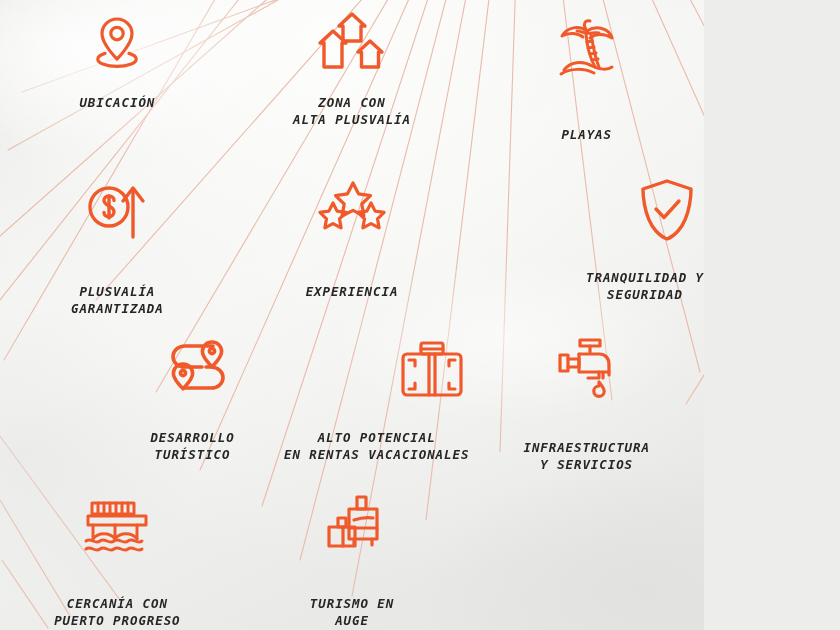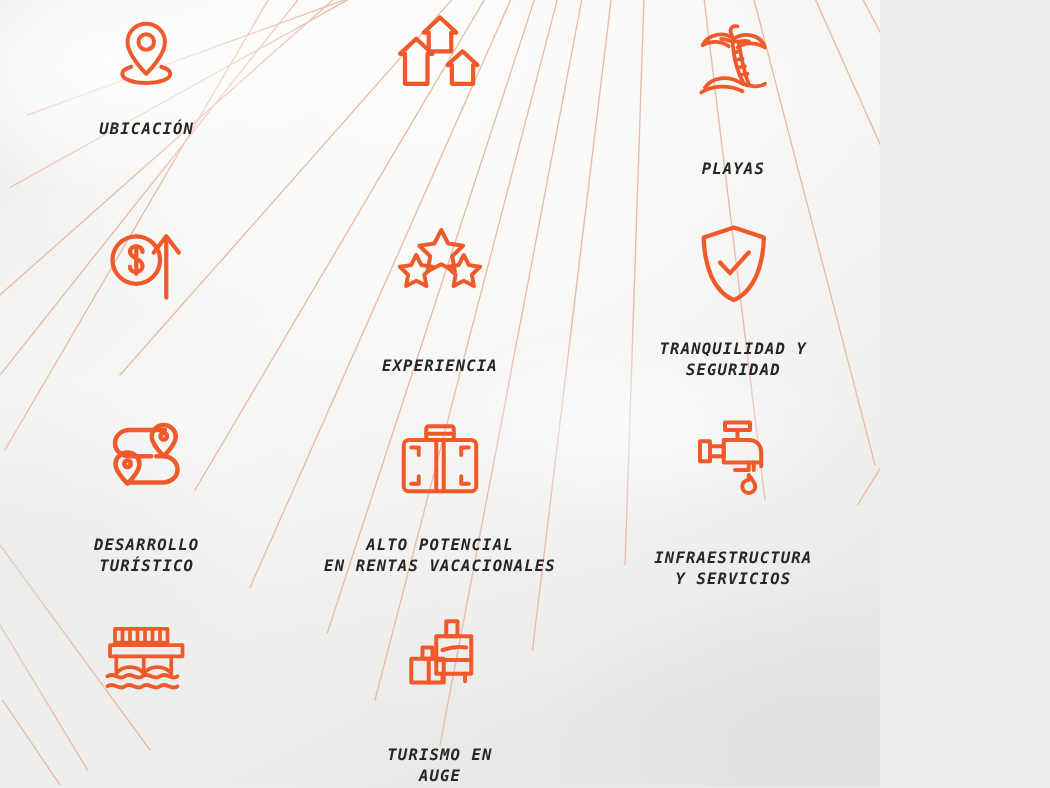--- a/index.html
+++ b/index.html
@@ -32,21 +32,21 @@
     z-index:3;
   }
   .cell{
     position:relative;
     display:flex;flex-direction:column;
     align-items:center;
     justify-content:flex-start;
   }
   .cell.r1{padding-top:6px;}
   .cell.r2{padding-top:14px;}
-  .cell.r3{padding-top:16px;}
+  .cell.r3{padding-top:16px;align-items:flex-end;}
   .cell.r4{padding-top:16px;}
   .icon{
     width:74px;height:74px;
     display:flex;align-items:center;justify-content:center;
   }
   .icon svg{display:block;overflow:visible;}
   .label{
     margin-top:12px;
     text-align:center;
     font-family:"DejaVu Sans Mono","Liberation Mono",monospace;
@@ -117,20 +117,22 @@
     </div>
 
     <div class="cell r1">
       <div class="icon">
         <svg width="66" height="64" viewBox="0 0 66 64" fill="none" stroke="#f05a2b" stroke-width="3.4" stroke-linecap="round" stroke-linejoin="round">
           <path d="M33 3 L46 15 L42 15 L42 30 L24 30 L24 15 L20 15 Z"></path>
           <path d="M14 20 L27 32 L23 32 L23 56 L5 56 L5 32 L1 32 Z"></path>
           <path d="M51 30 L63 41 L59.5 41 L59.5 56 L42.5 56 L42.5 41 L39 41 Z"></path>
         </svg>
       </div>
+      <div class="label">ZONA CON
+ALTA PLUSVALÍA</div>
     </div>
 
 
     <div class="cell r2">
       <div class="icon">
         <svg width="66" height="62" viewBox="0 0 66 62" fill="none" stroke="#f05a2b" stroke-width="3" stroke-linecap="round" stroke-linejoin="round">
           <path d="M33 11 C 25 5, 13 7, 8 16 C 15 12, 24 13, 29 17"></path>
           <path d="M33 11 C 42 5, 55 8, 58 18 C 50 13, 41 14, 36 18"></path>
           <path d="M33 11 C 28 4, 31 0, 36 1"></path>
           <path d="M33 13 C 31 14, 28 11, 23 11"></path>
@@ -148,20 +150,22 @@
     <div class="cell r2">
       <div class="icon">
         <svg width="64" height="66" viewBox="0 0 64 66" fill="none" stroke="#f05a2b" stroke-width="3.4" stroke-linecap="round" stroke-linejoin="round">
           <circle cx="24" cy="32" r="19"></circle>
           <path d="M24 21 L24 43"></path>
           <path d="M29 25.5 C 29 22.5, 26.5 21, 24 21 C 21 21, 19 22.8, 19 25.4 C 19 30.8, 29 30.6, 29 36.6 C 29 39.6, 26.8 41.6, 23.8 41.6 C 20.8 41.6, 19 39.8, 19 37.4"></path>
           <path d="M48 62 L48 16"></path>
           <path d="M38 26 L48 13 L58 26"></path>
         </svg>
       </div>
+      <div class="label">PLUSVALÍA
+GARANTIZADA</div>
     </div>
 
     <div class="cell r2">
       <div class="icon">
         <svg width="66" height="56" viewBox="0 0 66 56" fill="none" stroke="#f05a2b" stroke-width="3.2" stroke-linecap="round" stroke-linejoin="round">
           <path d="M34 3 L39.5 13.8 L51.5 15.6 L42.8 24 L44.9 36 L34 30.4 L23.1 36 L25.2 24 L16.5 15.6 L28.5 13.8 Z"></path>
           <path d="M14 23 L18.1 31.1 L27.1 32.4 L20.5 38.8 L22.1 47.8 L14 43.6 L5.9 47.8 L7.5 38.8 L0.9 32.4 L9.9 31.1 Z"></path>
           <path d="M52 23 L56.1 31.1 L65.1 32.4 L58.5 38.8 L60.1 47.8 L52 43.6 L43.9 47.8 L45.5 38.8 L38.9 32.4 L47.9 31.1 Z"></path>
         </svg>
       </div>
@@ -231,20 +235,22 @@
         <svg width="68" height="58" viewBox="0 0 68 58" fill="none" stroke="#f05a2b" stroke-width="3" stroke-linecap="round" stroke-linejoin="round">
           <rect x="9" y="6" width="42" height="11"></rect>
           <path d="M15 6 L15 17 M21 6 L21 17 M27 6 L27 17 M33 6 L33 17 M39 6 L39 17 M45 6 L45 17"></path>
           <rect x="5" y="19" width="58" height="9"></rect>
           <path d="M10 28 L10 42 M32 28 L32 42 M54 28 L54 42"></path>
           <path d="M10 42 C 15 35 27 35 32 42 M32 42 C 37 35 49 35 54 42"></path>
           <path d="M3 44 c 5 -4 9 4 14 0 c 5 -4 9 4 14 0 c 5 -4 9 4 14 0 c 5 -4 9 4 14 0"></path>
           <path d="M3 52 c 5 -4 9 4 14 0 c 5 -4 9 4 14 0 c 5 -4 9 4 14 0 c 5 -4 9 4 14 0"></path>
         </svg>
       </div>
+      <div class="label">CERCANÍA CON
+PUERTO PROGRESO</div>
     </div>
 
     <div class="cell r4">
       <div class="icon">
         <svg width="62" height="62" viewBox="0 0 62 62" fill="none" stroke="#f05a2b" stroke-width="3.2" stroke-linecap="round" stroke-linejoin="round">
           <rect x="36" y="2" width="9" height="12"></rect>
           <rect x="28" y="14" width="28" height="30"></rect>
           <path d="M28 33 L56 33"></path>
           <path d="M33 25 C 39 23 46 22 52 23"></path>
           <path d="M33 44 L33 50 M51 44 L51 50"></path>

